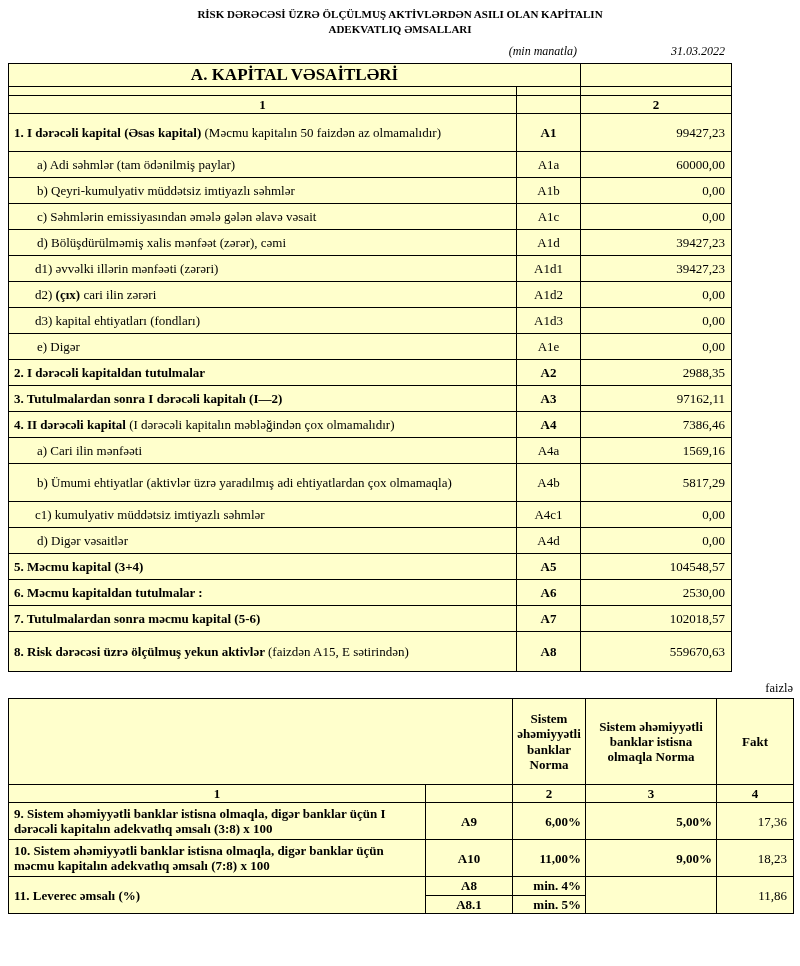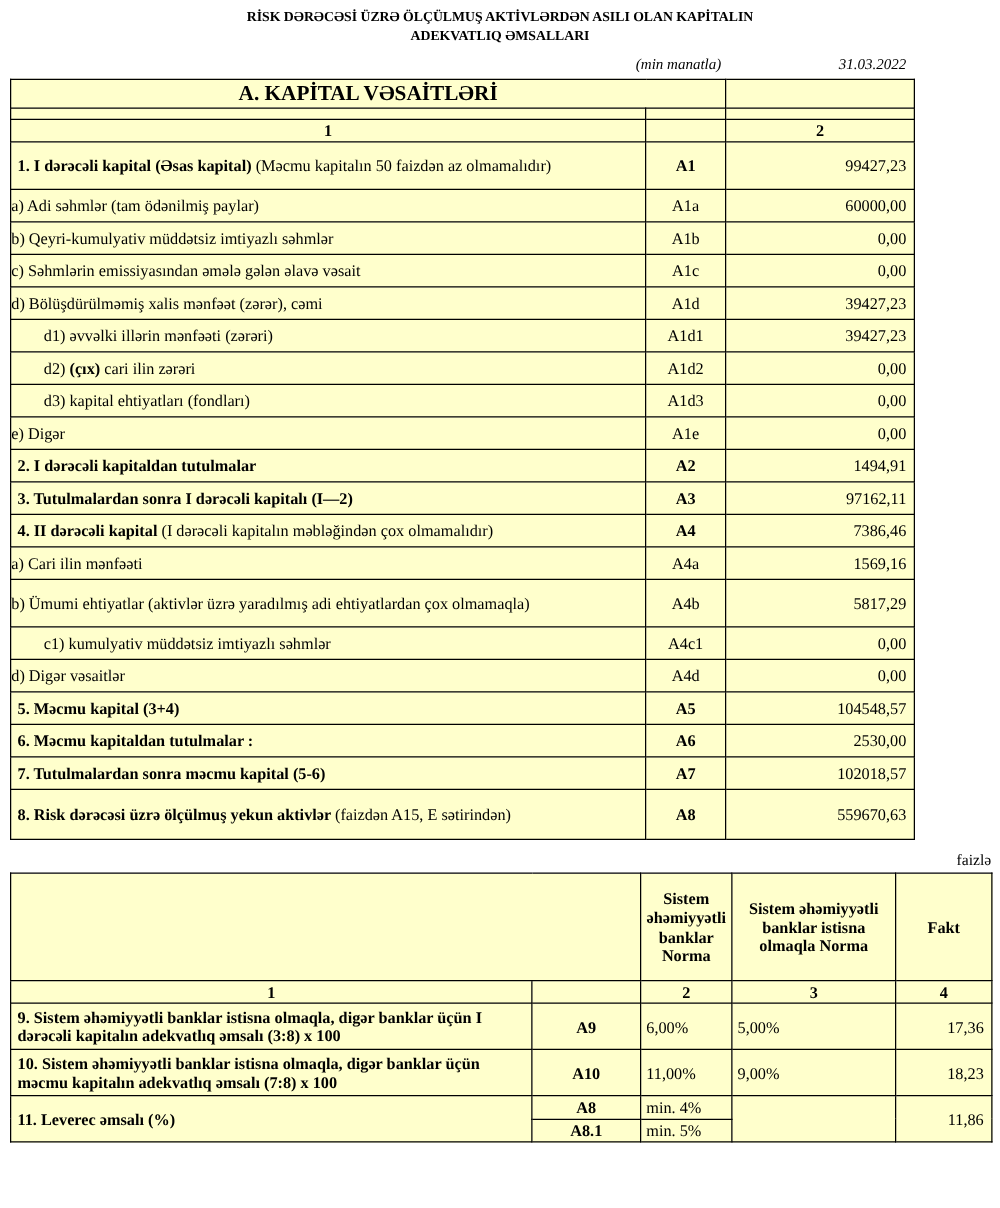--- a/index.html
+++ b/index.html
@@ -44,36 +44,36 @@
   
   .ta { width: 723px; }
   .ta tr.h td { height: 19px; text-align: center; font-weight: bold; font-size: 17px; }
   .ta tr.sp td { height: 9px; }
   .ta tr.num td { height: 15px; text-align: center; font-weight: bold; }
   .ta td { height: 26px; }
   .ta tr.tall td { height: 38px; }
   .ta tr.xtall td { height: 40px; }
   .ta td.lbl { text-align: left; }
   .ta td.i0 { padding-left: 5px; font-family: Liberation Serif, serif; }
-  .ta td.i1 { padding-left: 0; }
+  .ta td.i1 { padding-left: 28px; }
   .ta td.i2 { padding-left: 26px; }
   .ta td.code { text-align: center; }
   .ta tr.main td.code { font-weight: bold; }
   .ta td.val { text-align: right; padding-right: 6px; }
 
   
   .pctnote { width: 785px; margin: 9px 0 2px 8px; text-align: right; font-size: 12.5px; }
 
   
   .tb { width: 785px; }
   .tb tr.head td { height: 86px; text-align: center; font-weight: bold; vertical-align: middle; }
   .tb tr.num td { height: 18px; text-align: center; font-weight: bold; }
   .tb td.lbl { font-weight: bold; text-align: left; padding-left: 5px; }
   .tb td.code { text-align: center; font-weight: bold; }
-  .tb td.pct { text-align: left; font-weight: normal; }
+  .tb td.pct { text-align: right; font-weight: bold; }
   .tb td.val { text-align: right; padding-right: 6px; }
   .tb tr.r td { height: 37px; }
   .tb tr.lev td { height: 17px; }
 </style>
 </head>
 <body>
 
 <div class="title">
   <div>RİSK DƏRƏCƏSİ ÜZRƏ ÖLÇÜLMUŞ AKTİVLƏRDƏN ASILI OLAN KAPİTALIN</div>
   <div>ADEKVATLIQ ƏMSALLARI</div>
@@ -147,21 +147,21 @@
     <td class="val">0,00</td>
   </tr>
   <tr>
     <td class="lbl i1"><span>e) Digər</span><span class="bseg"></span><span></span></td>
     <td class="code">A1e</td>
     <td class="val">0,00</td>
   </tr>
   <tr class="main">
     <td class="lbl i0"><span></span><span class="bseg">2. I dərəcəli kapitaldan tutulmalar</span><span></span></td>
     <td class="code">A2</td>
-    <td class="val">1494,91</td>
+    <td class="val">2988,35</td>
   </tr>
   <tr class="main">
     <td class="lbl i0"><span></span><span class="bseg">3. Tutulmalardan sonra I dərəcəli kapitalı (I—2)</span><span></span></td>
     <td class="code">A3</td>
     <td class="val">97162,11</td>
   </tr>
   <tr class="main">
     <td class="lbl i0"><span></span><span class="bseg">4. II dərəcəli kapital </span><span>(I dərəcəli kapitalın məbləğindən çox olmamalıdır)</span></td>
     <td class="code">A4</td>
     <td class="val">7386,46</td>

